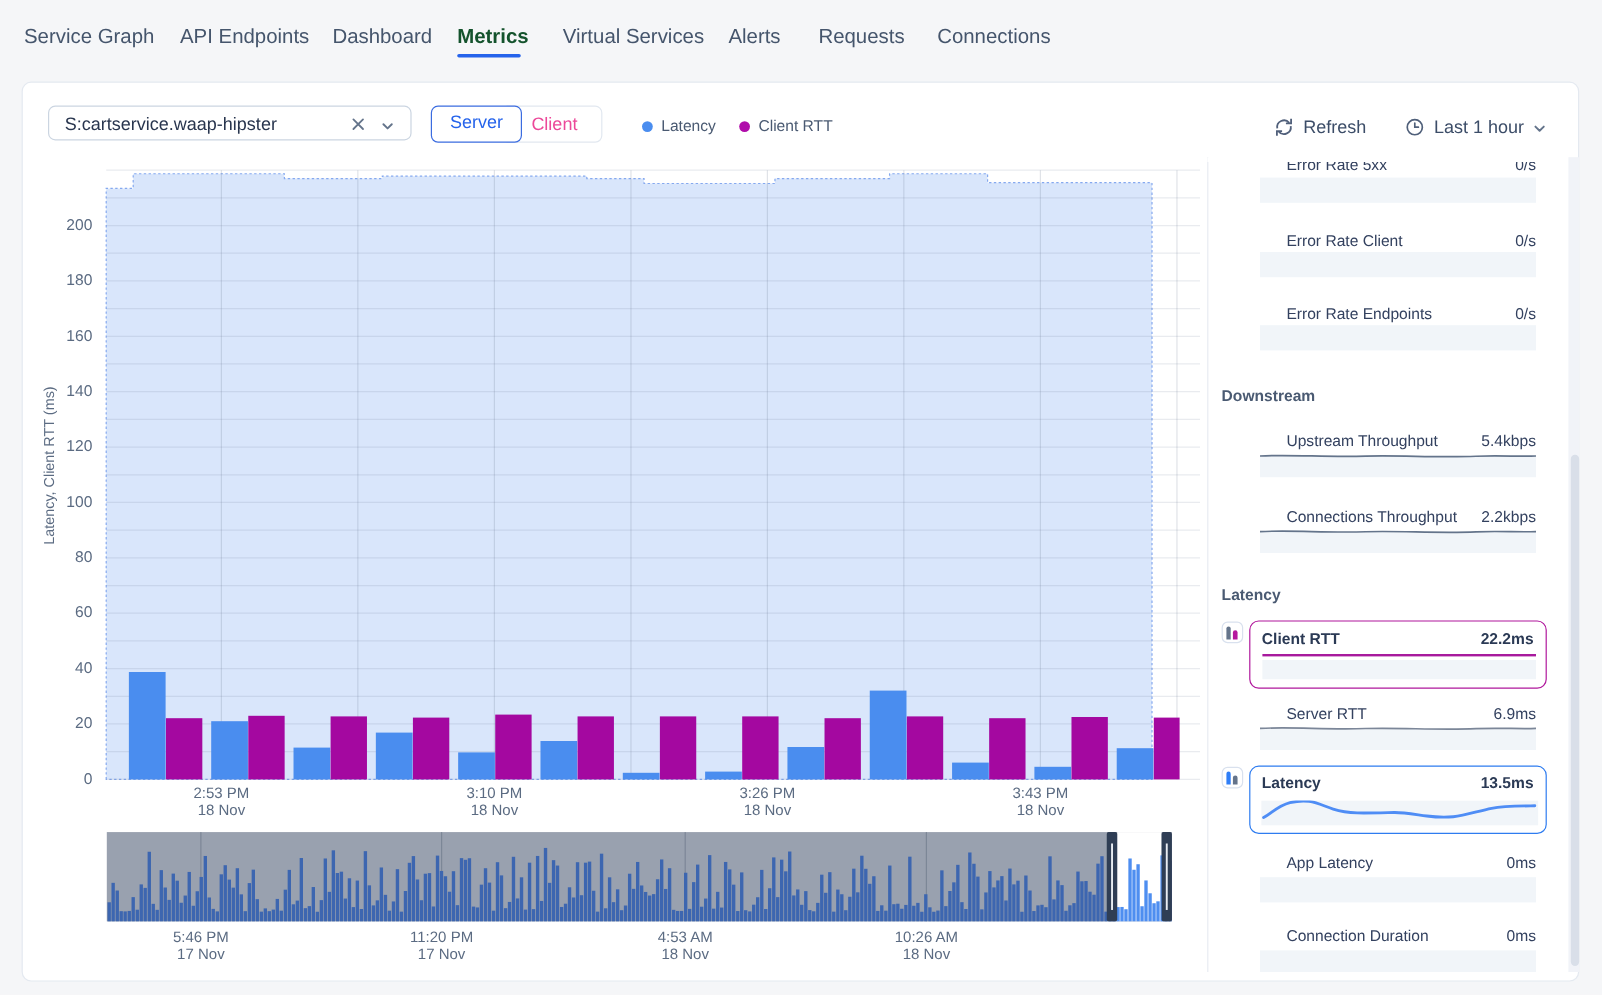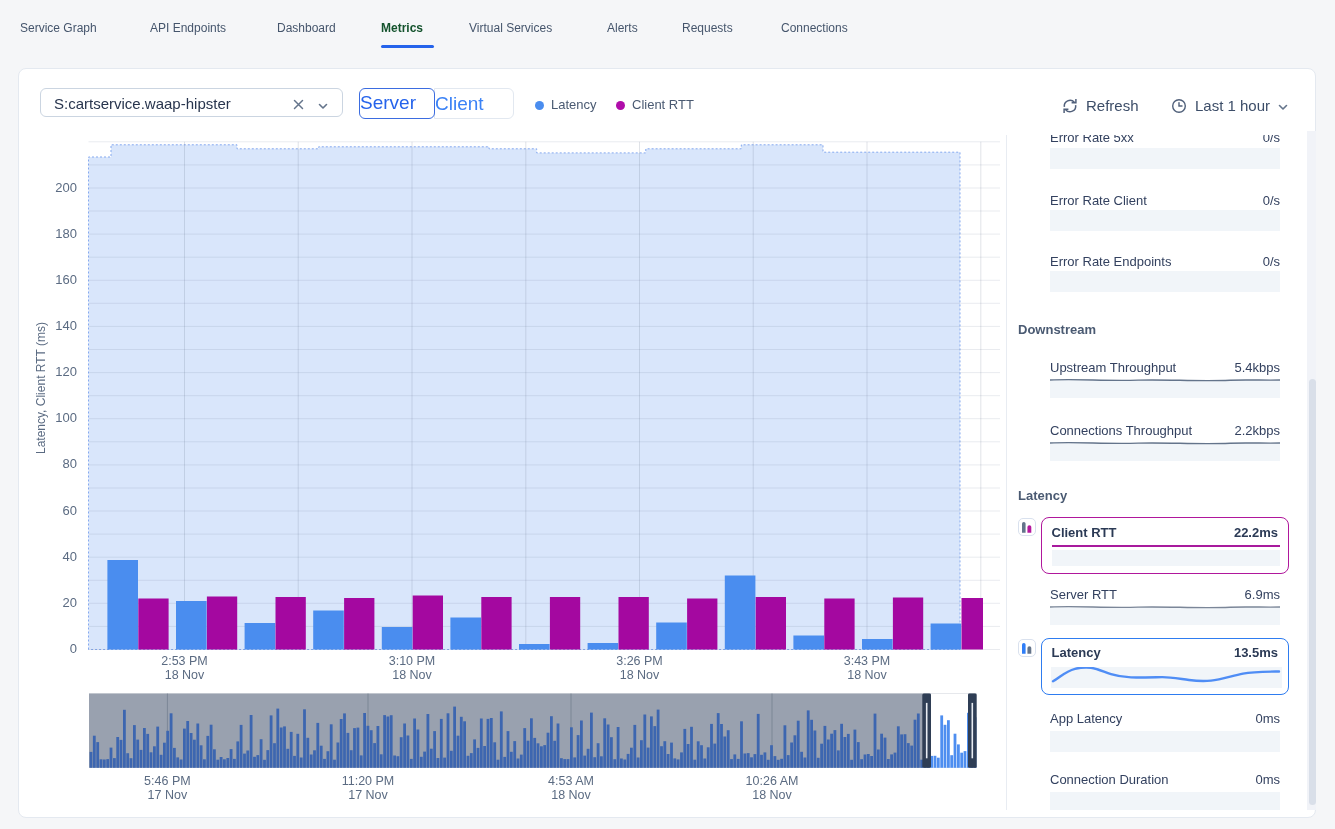--- a/index.html
+++ b/index.html
@@ -1,29 +1,29 @@
 <!DOCTYPE html>
 <html><head><meta charset="utf-8"><style>
 * { margin:0; padding:0; box-sizing:border-box; }
 html,body { width:1335px; height:829px; background:#f5f6f8; font-family:"Liberation Sans",sans-serif;
   overflow:hidden; position:relative; }
-.tab { position:absolute; top:21px; font-size:12px; color:#45556c; }
+.tab { position:absolute; top:21px; font-size:17px; color:#45556c; }
 .tab.active { color:#14532d; font-weight:700; }
 #card { position:absolute; left:18px; top:68px; width:1298px; height:750px; background:#fff;
   border:1px solid #e4e9f0; border-radius:8px; }
 #chart { position:absolute; left:0; top:0; }
 .sel { position:absolute; left:40px; top:88px; width:303px; height:29px; background:#fff;
   border:1px solid #cbd5e1; border-radius:6px; }
 .sel .txt { position:absolute; left:13px; top:5.5px; font-size:15px; color:#28354e;text-align:center; }
-.btn { position:absolute; top:88px; height:31px; font-size:19px; background:#fff; }
+.btn { position:absolute; top:88px; height:31px; font-size:15px; text-align:center; background:#fff; }
 .legend { position:absolute; top:97px; font-size:13px; color:#4a5a72; }
 .dot { display:inline-block; width:9px; height:9px; border-radius:50%; margin-right:7px; position:relative; top:0.5px; }
 .hbtn { position:absolute; top:95px; font-size:15px; color:#3c4d68; }
 #panel { position:absolute; left:1006px; top:131px; width:301px; height:679px; overflow:hidden; }
-#panel .t { position:absolute; font-size:13px; color:#33415f; }
+#panel .t { position:absolute; font-size:13px; color:#33415f;margin-left:22px; }
 #panel .v { position:absolute; right:27px; font-size:13px; color:#33415f; }
 #panel .rct { position:absolute; left:44px; width:230px; height:21px; background:#f1f5f9; }
 #panel .sh { position:absolute; left:12px; font-size:13px; font-weight:700; color:#4a5a72; }
 #panel .ic { position:absolute; left:12px; width:17.5px; height:17.5px; border:1px solid #d9e1ee;
   border-radius:5px; background:#fff; display:flex; align-items:center; justify-content:center; }
 #panel .card1 { position:absolute; left:35px; width:247.5px; height:56.5px; background:#fff;
   border:1.6px solid; border-radius:8px; }
 #panel .ct { position:absolute; left:9.5px; top:6.5px; font-size:13px; font-weight:700; color:#2b3a55; }
 #panel .cv { position:absolute; right:9.5px; top:6.5px; font-size:13px; font-weight:700; color:#2b3a55; }
 .vdiv { position:absolute; left:1006px; top:131px; width:1px; height:679px; background:#e8ecf2; }
@@ -426,21 +426,21 @@
 <div class="sel">
     <span class="txt">S:cartservice.waap-hipster</span>
   <span style="position:absolute;left:251px;top:8px"><svg width="13" height="13" viewBox="0 0 13 13" stroke="#64748b" stroke-width="1.5" stroke-linecap="round">
         <path d="M2.5 2.5 L10.5 10.5 M10.5 2.5 L2.5 10.5"></path>
       </svg></span>
   <span style="position:absolute;left:276px;top:9px"><svg width="12" height="12" viewBox="0 0 12 12" fill="none" stroke="#64748b" stroke-width="1.6" stroke-linecap="round" stroke-linejoin="round">
         <path d="M2.5 4.5 L6 8 L9.5 4.5"></path>
       </svg></span>
   </div>
 <div class="btn" style="left:359px;width:76px;color:#2563eb;border:1.5px solid #3b6ce0;border-radius:6px;line-height:28px;z-index:2">Server</div>
-<div class="btn" style="left:434px;width:80px;color:#3b82f6;border:1px solid #e2e8f0;border-radius:0 6px 6px 0;line-height:29px">Client</div>
+<div class="btn" style="left:422px;width:80px;color:#ec4899;border:1px solid #e2e8f0;border-radius:0 6px 6px 0;line-height:29px">Client</div>
 <div class="legend" style="left:535px"><span class="dot" style="background:#4a8def"></span>Latency</div>
 <div class="legend" style="left:616px"><span class="dot" style="background:#b00daa"></span>Client RTT</div>
 <div class="hbtn" style="left:1062px"><span style="position:relative;top:3px;margin-right:8px"><svg width="16" height="16" viewBox="0 0 16 16" fill="none" stroke="#51607b" stroke-width="1.5">
         <path d="M2.39 8.97 A5.7 5.7 0 0 1 12.37 4.34"></path>
         <path d="M13.9 0.9 V4.8 H9.6"></path>
         <path d="M13.61 7.03 A5.7 5.7 0 0 1 3.63 11.66"></path>
         <path d="M2.1 15.1 V11.2 H6.4"></path>
       </svg></span>Refresh</div>
 <div class="hbtn" style="left:1171px"><span style="position:relative;top:3px;margin-right:8px"><svg width="16" height="16" viewBox="0 0 16 16" fill="none" stroke="#50607a" stroke-width="1.4" stroke-linecap="round">
         <circle cx="8" cy="8" r="6.3"></circle>

